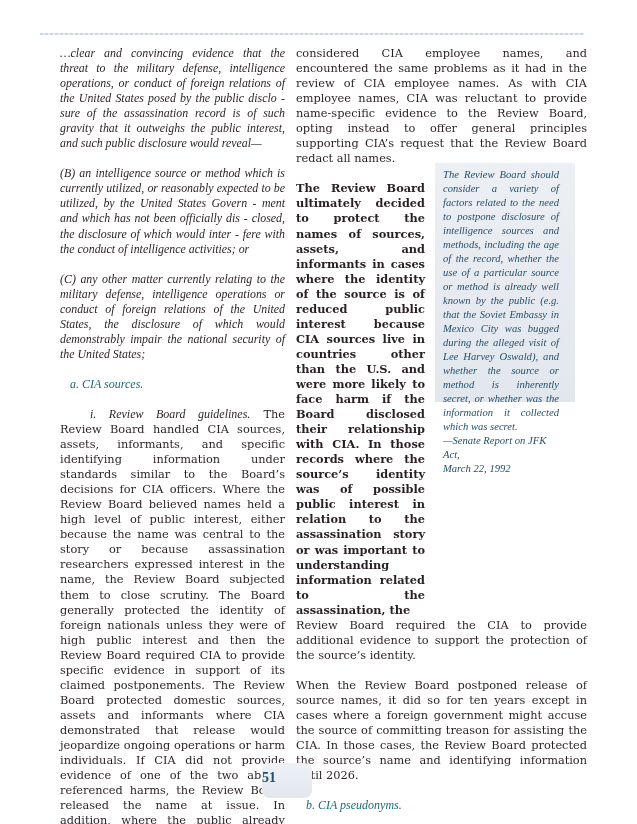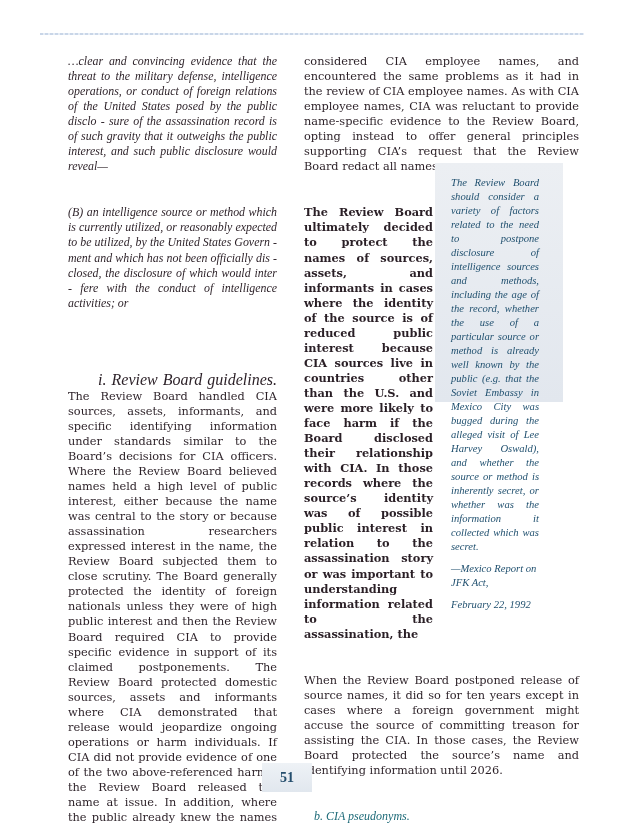--- a/index.html
+++ b/index.html
@@ -3,67 +3,70 @@
 <meta charset="utf-8">
 <style>
   html, body { margin: 0; padding: 0; background: #ffffff; }
   body { width: 637px; height: 824px; position: relative; overflow: hidden;
          font-family: "DejaVu Serif", "Liberation Serif", serif; color: #2a1f26; }
   .top-rule { position: absolute; left: 40px; top: 33px; width: 544px; height: 2px;
               background: repeating-linear-gradient(90deg, #c9d6e8 0 3px, #e6edf6 3px 5px); }
   .col { position: absolute; top: 46px; font-size: 11.35px; line-height: 15.05px; text-align: justify; }
   .col-left { left: 60px; width: 225px; }
   .col-right { left: 296px; width: 291px; }
-  p { margin: 8px; }
+  p { margin: 0; }
   .quote { font-family: "Liberation Serif", serif; font-style: italic; font-size: 11.9px; line-height: 15.05px; }
   .gap { height: 15px; }
   .heading { font-family: "Liberation Serif", serif; font-style: italic; color: #1d6a78; font-size: 12px; }
   .indent { text-indent: 30px; }
-  .em { font-style: italic; font-family: "Liberation Serif", serif; font-size: 16px; }
+  .em { font-style: italic; font-family: "Liberation Serif", serif; font-size: 12px; }
   .indent-small { padding-left: 10px; }
   .wrap-narrow { width: 129px; font-weight: bold; }
-  .sidebar { position: absolute; left: 435px; top: 163px; width: 128px; height: 239px;
+  .sidebar { position: absolute; left: 435px; top: 163px; width: 140px; height: 239px;
              background: linear-gradient(180deg, #eceff3 0%, #e2e7ee 100%);
              padding: 5px 16px 0 8px; box-sizing: border-box; }
   .sidebar p { font-family: "Liberation Serif", serif; font-style: italic; color: #1f4f6e;
                font-size: 10.6px; line-height: 14px; text-align: justify; }
   .sidebar .src { text-align: left; }
-  .page-num { position: absolute; left: 262px; top: 763px; width: 50px; height: 29px;
+  .page-num { position: absolute; left: 262px; top: 763px; width: 50px; height: 35px;
               background: linear-gradient(180deg, #eef2f6 0%, #e1e7ee 100%);
               font-family: "Liberation Serif", serif; font-weight: bold; color: #244e6d;
-              font-size: 14px; line-height: 29px; text-align: center; }
+              font-size: 14px; line-height: 29px; text-align: left; border-radius: 8px; }
 </style>
 </head>
 <body>
 
 <div class="top-rule"></div>
 
 <div class="col col-left">
   <p class="quote">…clear and convincing evidence that the threat to the military defense, intelligence operations, or conduct of foreign relations of the United States posed by the public disclo - sure of the assassination record is of such gravity that it outweighs the public interest, and such public disclosure would reveal—</p>
   <div class="gap"></div>
   <p class="quote">(B) an intelligence source or method which is currently utilized, or reasonably expected to be utilized, by the United States Govern - ment and which has not been officially dis - closed, the disclosure of which would inter - fere with the conduct of intelligence activities; or</p>
   <div class="gap"></div>
+  <p class="quote">(C) any other matter currently relating to the military defense, intelligence operations or conduct of foreign relations of the United States, the disclosure of which would demonstrably impair the national security of the United States;</p>
   <div class="gap"></div>
+  <p class="heading indent-small">a. CIA sources.</p>
   <div class="gap"></div>
   <p class="indent"><span class="em">i. Review Board guidelines.</span><span> The Review Board handled CIA sources, assets, informants, and specific identifying information under standards similar to the Board’s decisions for CIA officers. Where the Review Board believed names held a high level of public interest, either because the name was central to the story or because assassination researchers expressed interest in the name, the Review Board subjected them to close scrutiny. The Board generally protected the identity of foreign nationals unless they were of high public interest and then the Review Board required CIA to provide specific evidence in support of its claimed postponements. The Review Board protected domestic sources, assets and informants where CIA demonstrated that release would jeopardize ongoing operations or harm individuals. If CIA did not provide evidence of one of the two above-referenced harms, the Review Board released the name at issue. In addition, where the public already knew the names of individuals who were connected to the CIA, especially if the government had previously released the information, the Review Board released the information.</span></p>
 
 </div>
 
 <div class="col col-right">
   <p>considered CIA employee names, and encountered the same problems as it had in the review of CIA employee names. As with CIA employee names, CIA was reluctant to provide name-specific evidence to the Review Board, opting instead to offer general principles supporting CIA’s request that the Review Board redact all names.</p>
   <div class="gap"></div>
   <p class="wrap-narrow">The Review Board ultimately decided to protect the names of sources, assets, and informants in cases where the identity of the source is of reduced public interest because CIA sources live in countries other than the U.S. and were more likely to face harm if the Board disclosed their relationship with CIA. In those records where the source’s identity was of possible public interest in relation to the assassination story or was important to understanding information related to the assassination, the</p>
+  <p>Review Board required the CIA to provide additional evidence to support the protection of the source’s identity.</p>
   <div class="gap"></div>
   <p>When the Review Board postponed release of source names, it did so for ten years except in cases where a foreign government might accuse the source of committing treason for assisting the CIA. In those cases, the Review Board protected the source’s name and identifying information until 2026.</p>
   <div class="gap"></div>
   <p class="heading indent-small">b. CIA pseudonyms.</p>
   <div class="gap"></div>
   <p class="indent"><span class="em">i. Review Board guidelines.</span><span> With only a few exceptions, the Review Board released the pseudonyms of individuals. In some instances, the Review Board used pseudonyms as substitute language for the individual’s true name.</span></p>
 
 </div>
 
 <div class="sidebar">
   <p>The Review Board should consider a variety of factors related to the need to postpone disclosure of intelligence sources and methods, including the age of the record, whether the use of a particular source or method is already well known by the public (e.g. that the Soviet Embassy in Mexico City was bugged during the alleged visit of Lee Harvey Oswald), and whether the source or method is inherently secret, or whether was the information it collected which was secret.</p>
-  <p class="src">—Mexico Report on JFK Act,</p>
-  <p class="src">February 22, 1992</p>
+  <p class="src">—Senate Report on JFK Act,</p>
+  <p class="src">March 22, 1992</p>
 </div>
 
 <div class="page-num">51</div>
 
 </body></html>

